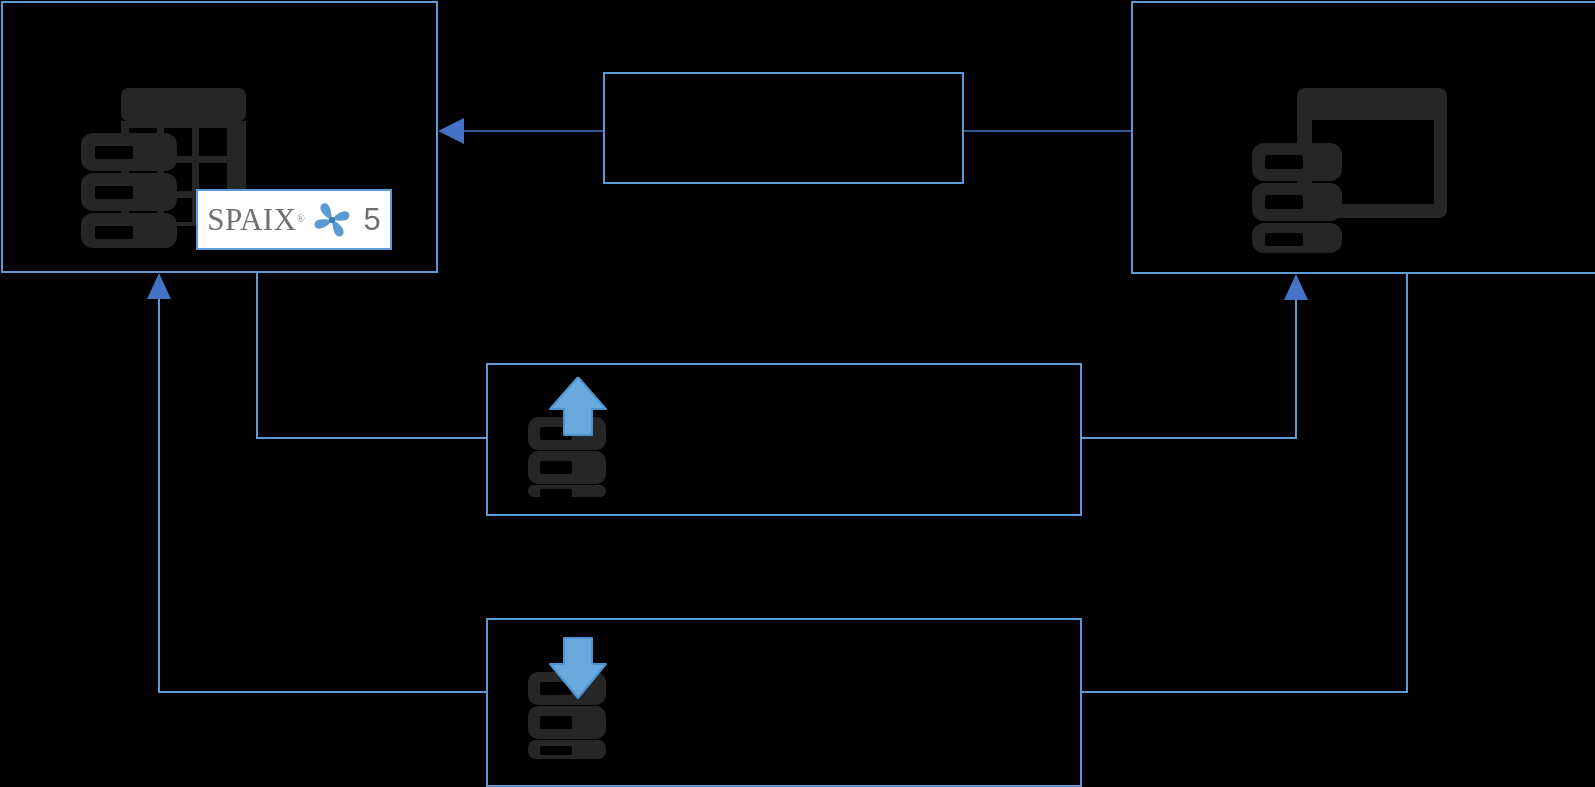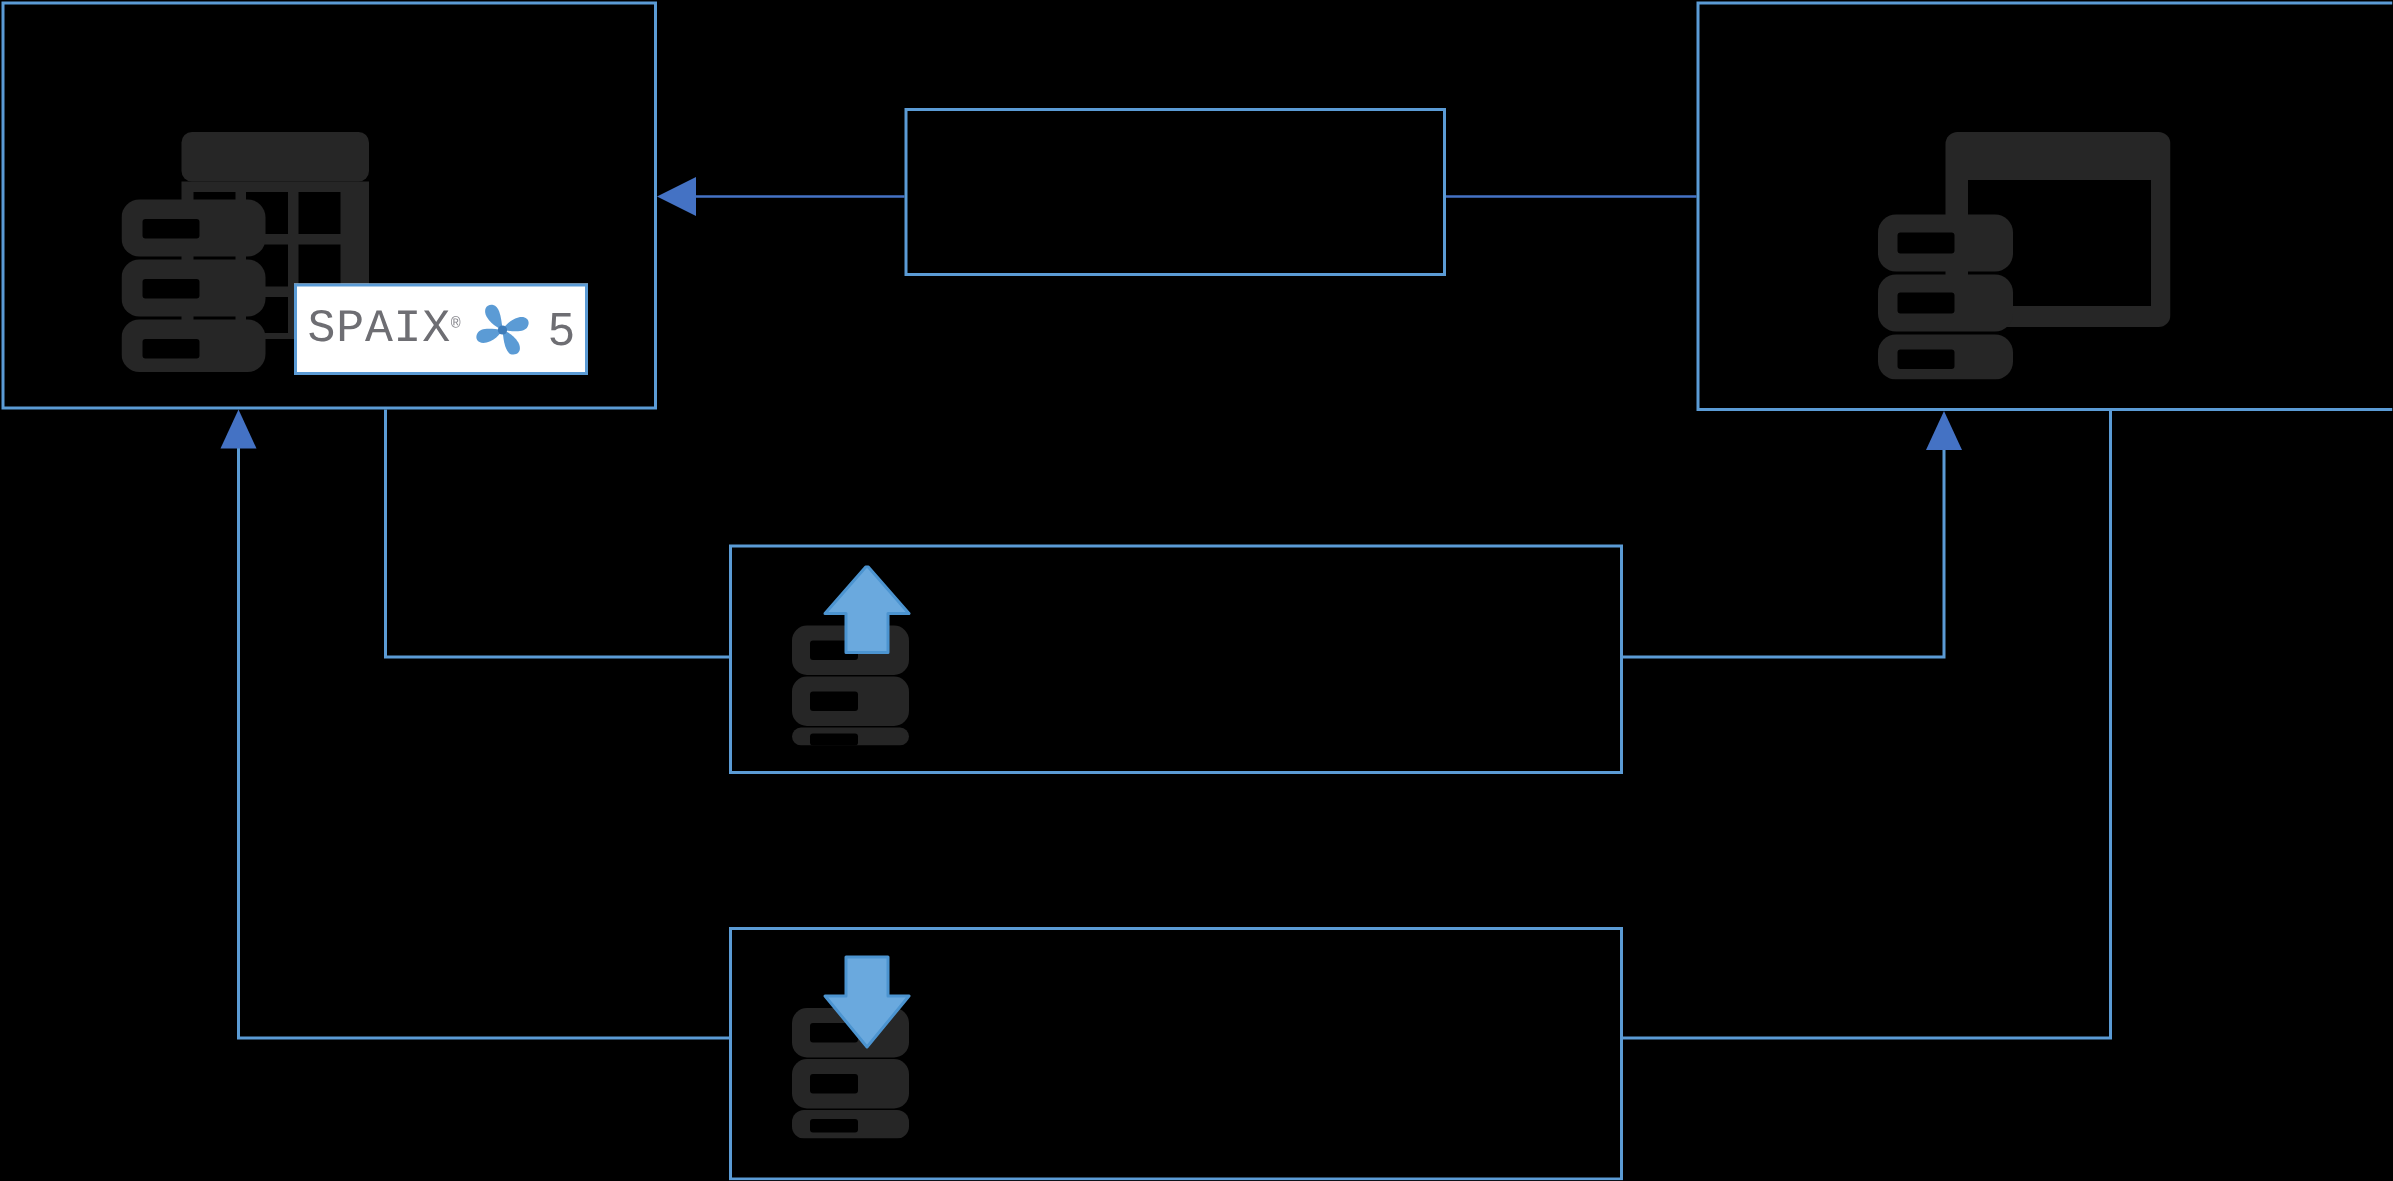--- a/index.html
+++ b/index.html
@@ -44,21 +44,21 @@
   .logo-chip {
     position: absolute;
     background: #FFFFFF;
     border: 2px solid #5B9BD5;
     display: flex;
     align-items: center;
     justify-content: center;
     padding: 0 10px;
   }
   .logo-text {
-    font-family: Liberation Mono, monospace;
+    font-family: Liberation Serif, serif;
     font-size: 31px;
     letter-spacing: 0.5px;
     color: #6E6E73;
     font-weight: 400;
     line-height: 1;
     white-space: nowrap;
   }
   .logo-reg {
     font-size: 11px;
     vertical-align: 0.75em;

